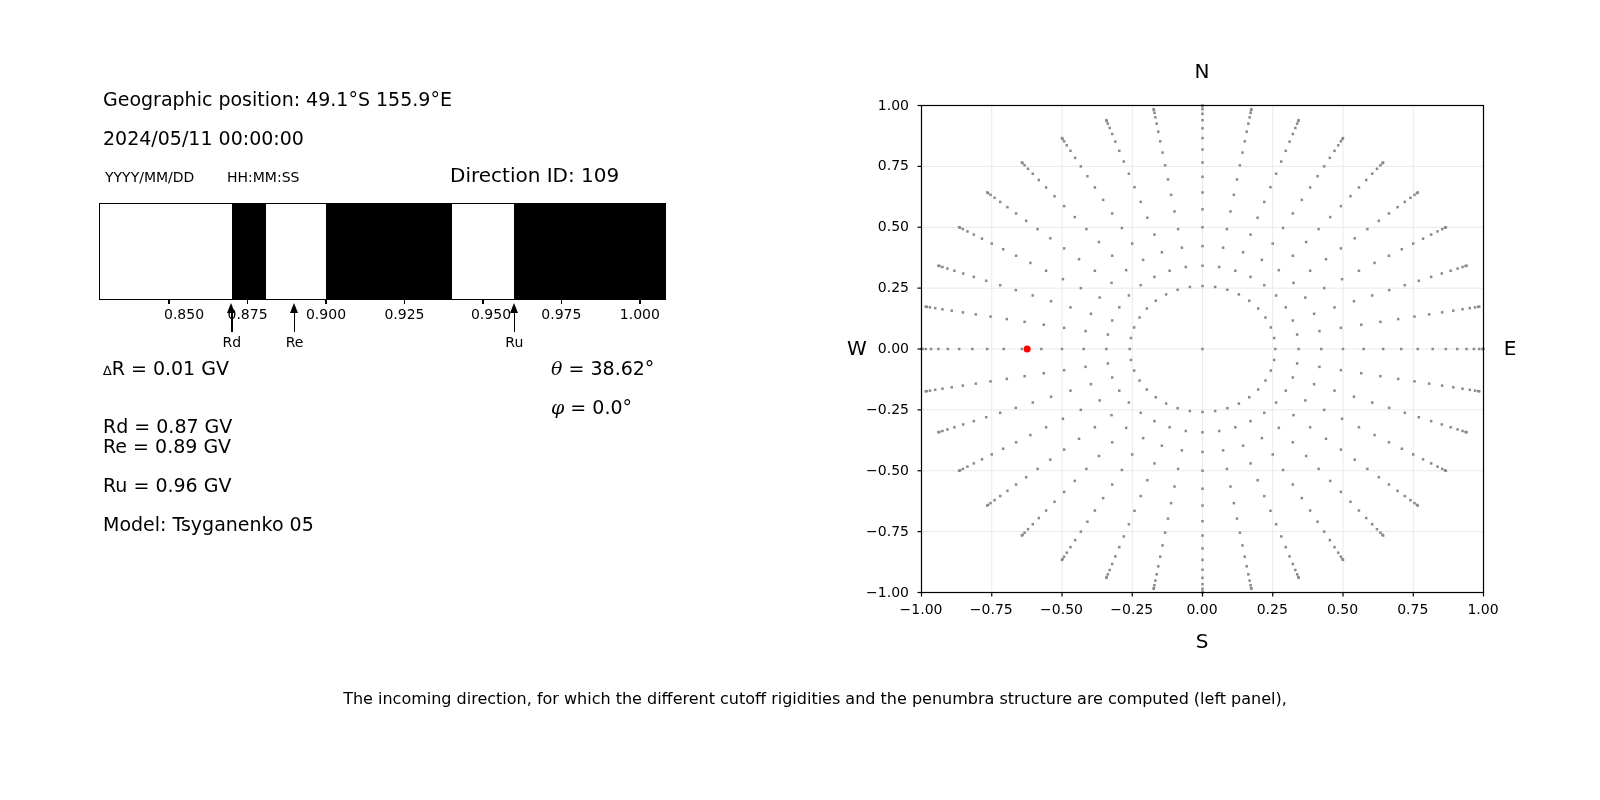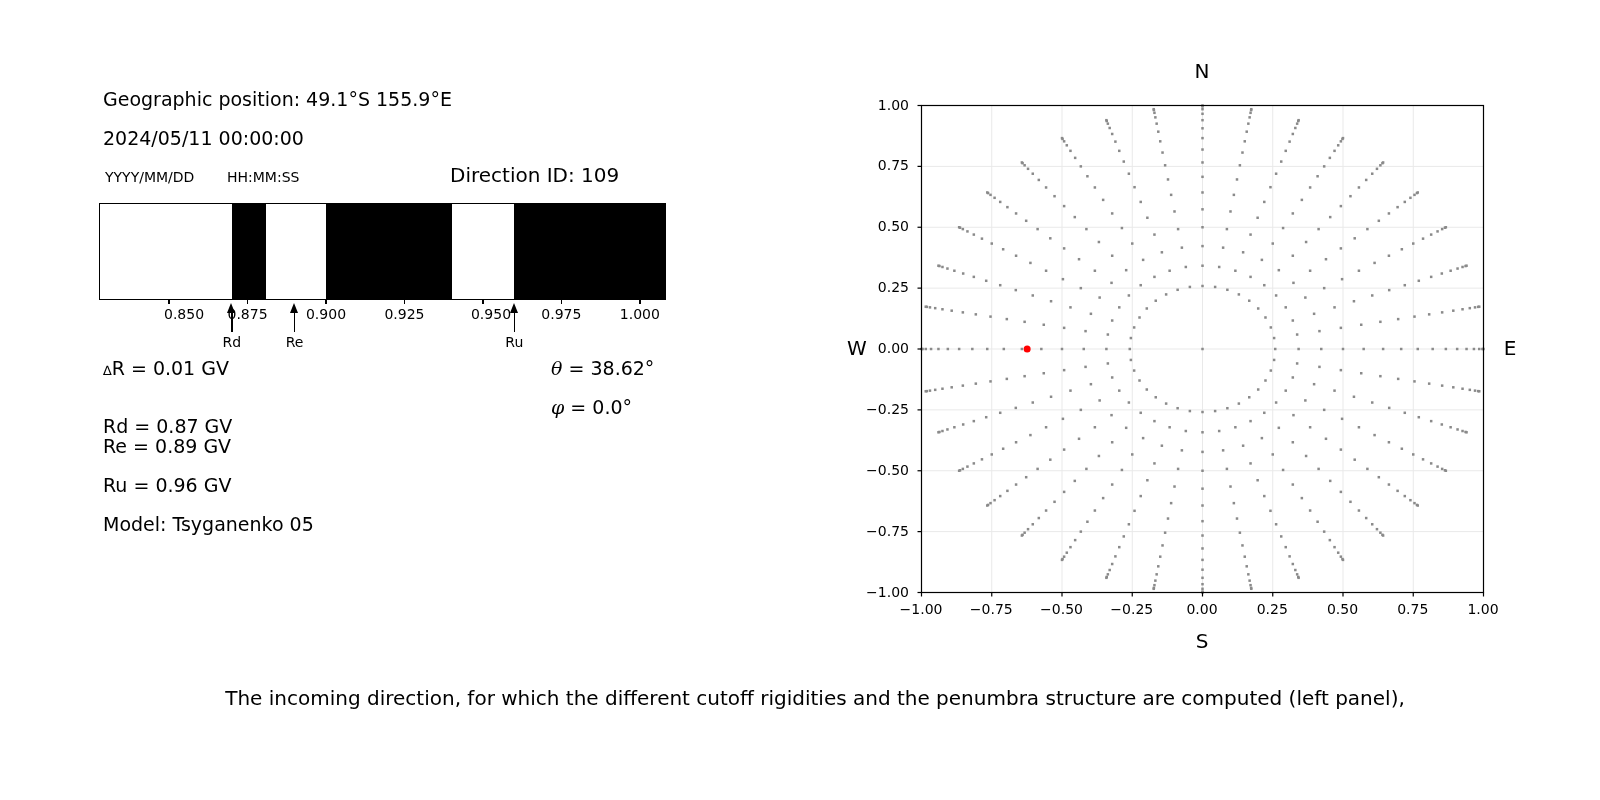--- a/index.html
+++ b/index.html
@@ -26,21 +26,21 @@
      border-left:4.5px solid transparent;border-right:4.5px solid transparent;border-bottom:10px solid #000;}
   .pen-arrow .stem{position:absolute;left:-0.7px;top:9px;width:1.4px;height:20px;background:#000;}
   .pen-arrow .albl{position:absolute;left:-20px;top:31px;width:40px;text-align:center;font-size:14px;}
   
   .sct-xlabel{position:absolute;top:601px;font-size:14px;transform:translateX(-50%);white-space:nowrap;}
   .sct-ylabel{position:absolute;width:60px;text-align:right;font-size:14px;white-space:nowrap;}
   
   #caption-box{left:30px;top:687px;width:1570px;text-align:center;}
   #caption-line2{margin-top:9px;}
   #credit{margin-top:14px;font-size:13px;color:#222;}
-  .capline{font-size:20px;line-height:23px;white-space:nowrap;}
+  .capline{font-size:16px;line-height:23px;white-space:nowrap;}
 </style>
 </head>
 <body>
 
 <div class="abs t19" style="left:103px;top:88px;">Geographic position: 49.1°S 155.9°E</div>
 <div class="abs t19" style="left:103px;top:127px;">2024/05/11 00:00:00</div>
 <div class="abs t14" style="left:105px;top:169px;">YYYY/MM/DD</div>
 <div class="abs t14" style="left:227px;top:169px;">HH:MM:SS</div>
 <div class="abs t20" id="direction-id" style="left:450px;top:163px;">Direction ID: 109</div>
 

